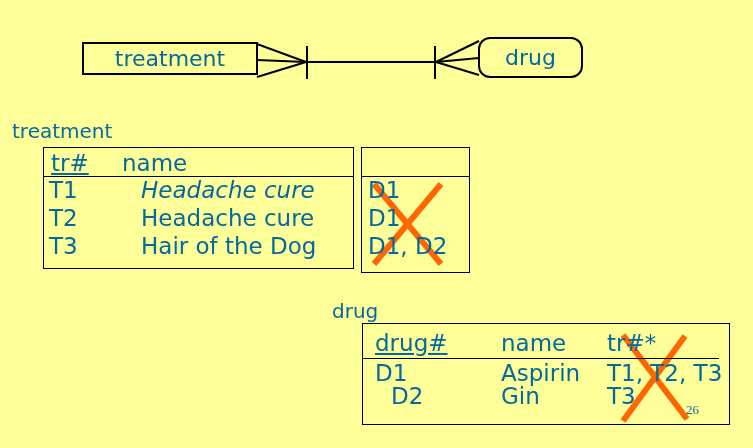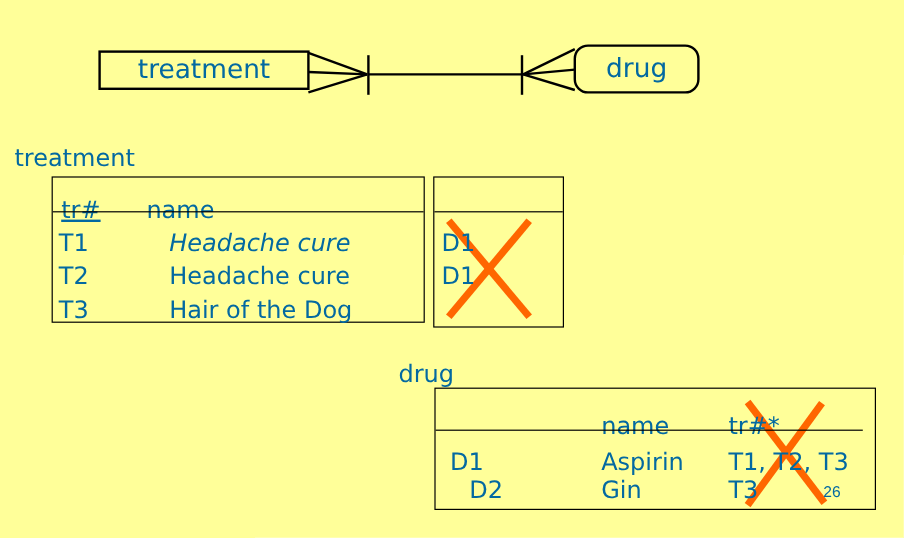--- a/index.html
+++ b/index.html
@@ -6,21 +6,21 @@
   body { font-family: "DejaVu Sans", "Liberation Sans", sans-serif; }
   #slide {
     position: relative;
     width: 753px;
     height: 448px;
     background: #FFFF99;
     overflow: hidden;
     color: #0369a1;
   }
   .abs { position: absolute; }
-  .txt { font-size: 20px; line-height: 24px; white-space: nowrap; margin-top: 12px; }
+  .txt { font-size: 23px; line-height: 24px; white-space: nowrap; }
   .entity-box {
     position: absolute;
     border: 2px solid #000;
     display: flex;
     align-items: center;
     justify-content: center;
     font-size: 22px;
     background: transparent;
   }
   .tablebox {
@@ -36,21 +36,21 @@
   }
   .keycol { text-decoration: underline; }
   svg.overlay {
     position: absolute;
     left: 0; top: 0;
     pointer-events: none;
   }
   .rel-label { font-size: 23px; line-height: 28px; }
   .tbl-label { font-size: 20px; line-height: 24px; }
   .pagenum {
-    font-family: Liberation Sans, sans-serif;
+    font-family: Liberation Serif, serif;
     font-size: 13px;
     line-height: 16px;
   }
 </style>
 </head>
 <body>
 
 <div id="slide">
 
   <div class="entity-box" style="left:82px; top:42px; width:176px; height:33px; box-sizing:border-box;">
@@ -104,25 +104,27 @@
     <div>
       <span class="abs txt" style="left:5px; top:86px;">T3</span>
       <span class="abs txt" style="left:97px; top:86px;">Hair of the Dog</span>
     </div>
   </div>
 
   <div class="tablebox" style="left:361px; top:147px; width:109px; height:126px; box-sizing:border-box;">
     <div class="sep" style="top:28px; width:100%;"></div>
     <span class="abs txt" style="left:6px; top:30px;">D1</span>
     <span class="abs txt" style="left:6px; top:58px;">D1</span>
+    <span class="abs txt" style="left:6px; top:86px;">D1, D2</span>
   </div>
 
   <span class="abs tbl-label" style="left:332px; top:299px;">drug</span>
 
   <div class="tablebox" style="left:362px; top:323px; width:368px; height:102px; box-sizing:border-box;">
+    <span class="abs txt keycol" style="left:12px; top:7px;">drug#</span>
     <span class="abs txt" style="left:138px; top:7px;">name</span>
     <span class="abs txt" style="left:244px; top:7px;">tr#*</span>
     <div class="sep" style="top:34px; width:356px;"></div>
 
     <div>
       <span class="abs txt" style="left:12px; top:37px;">D1</span>
       <span class="abs txt" style="left:138px; top:37px;">Aspirin</span>
       <span class="abs txt" style="left:244px; top:37px;">T1, T2, T3</span>
     </div>
     <div>

